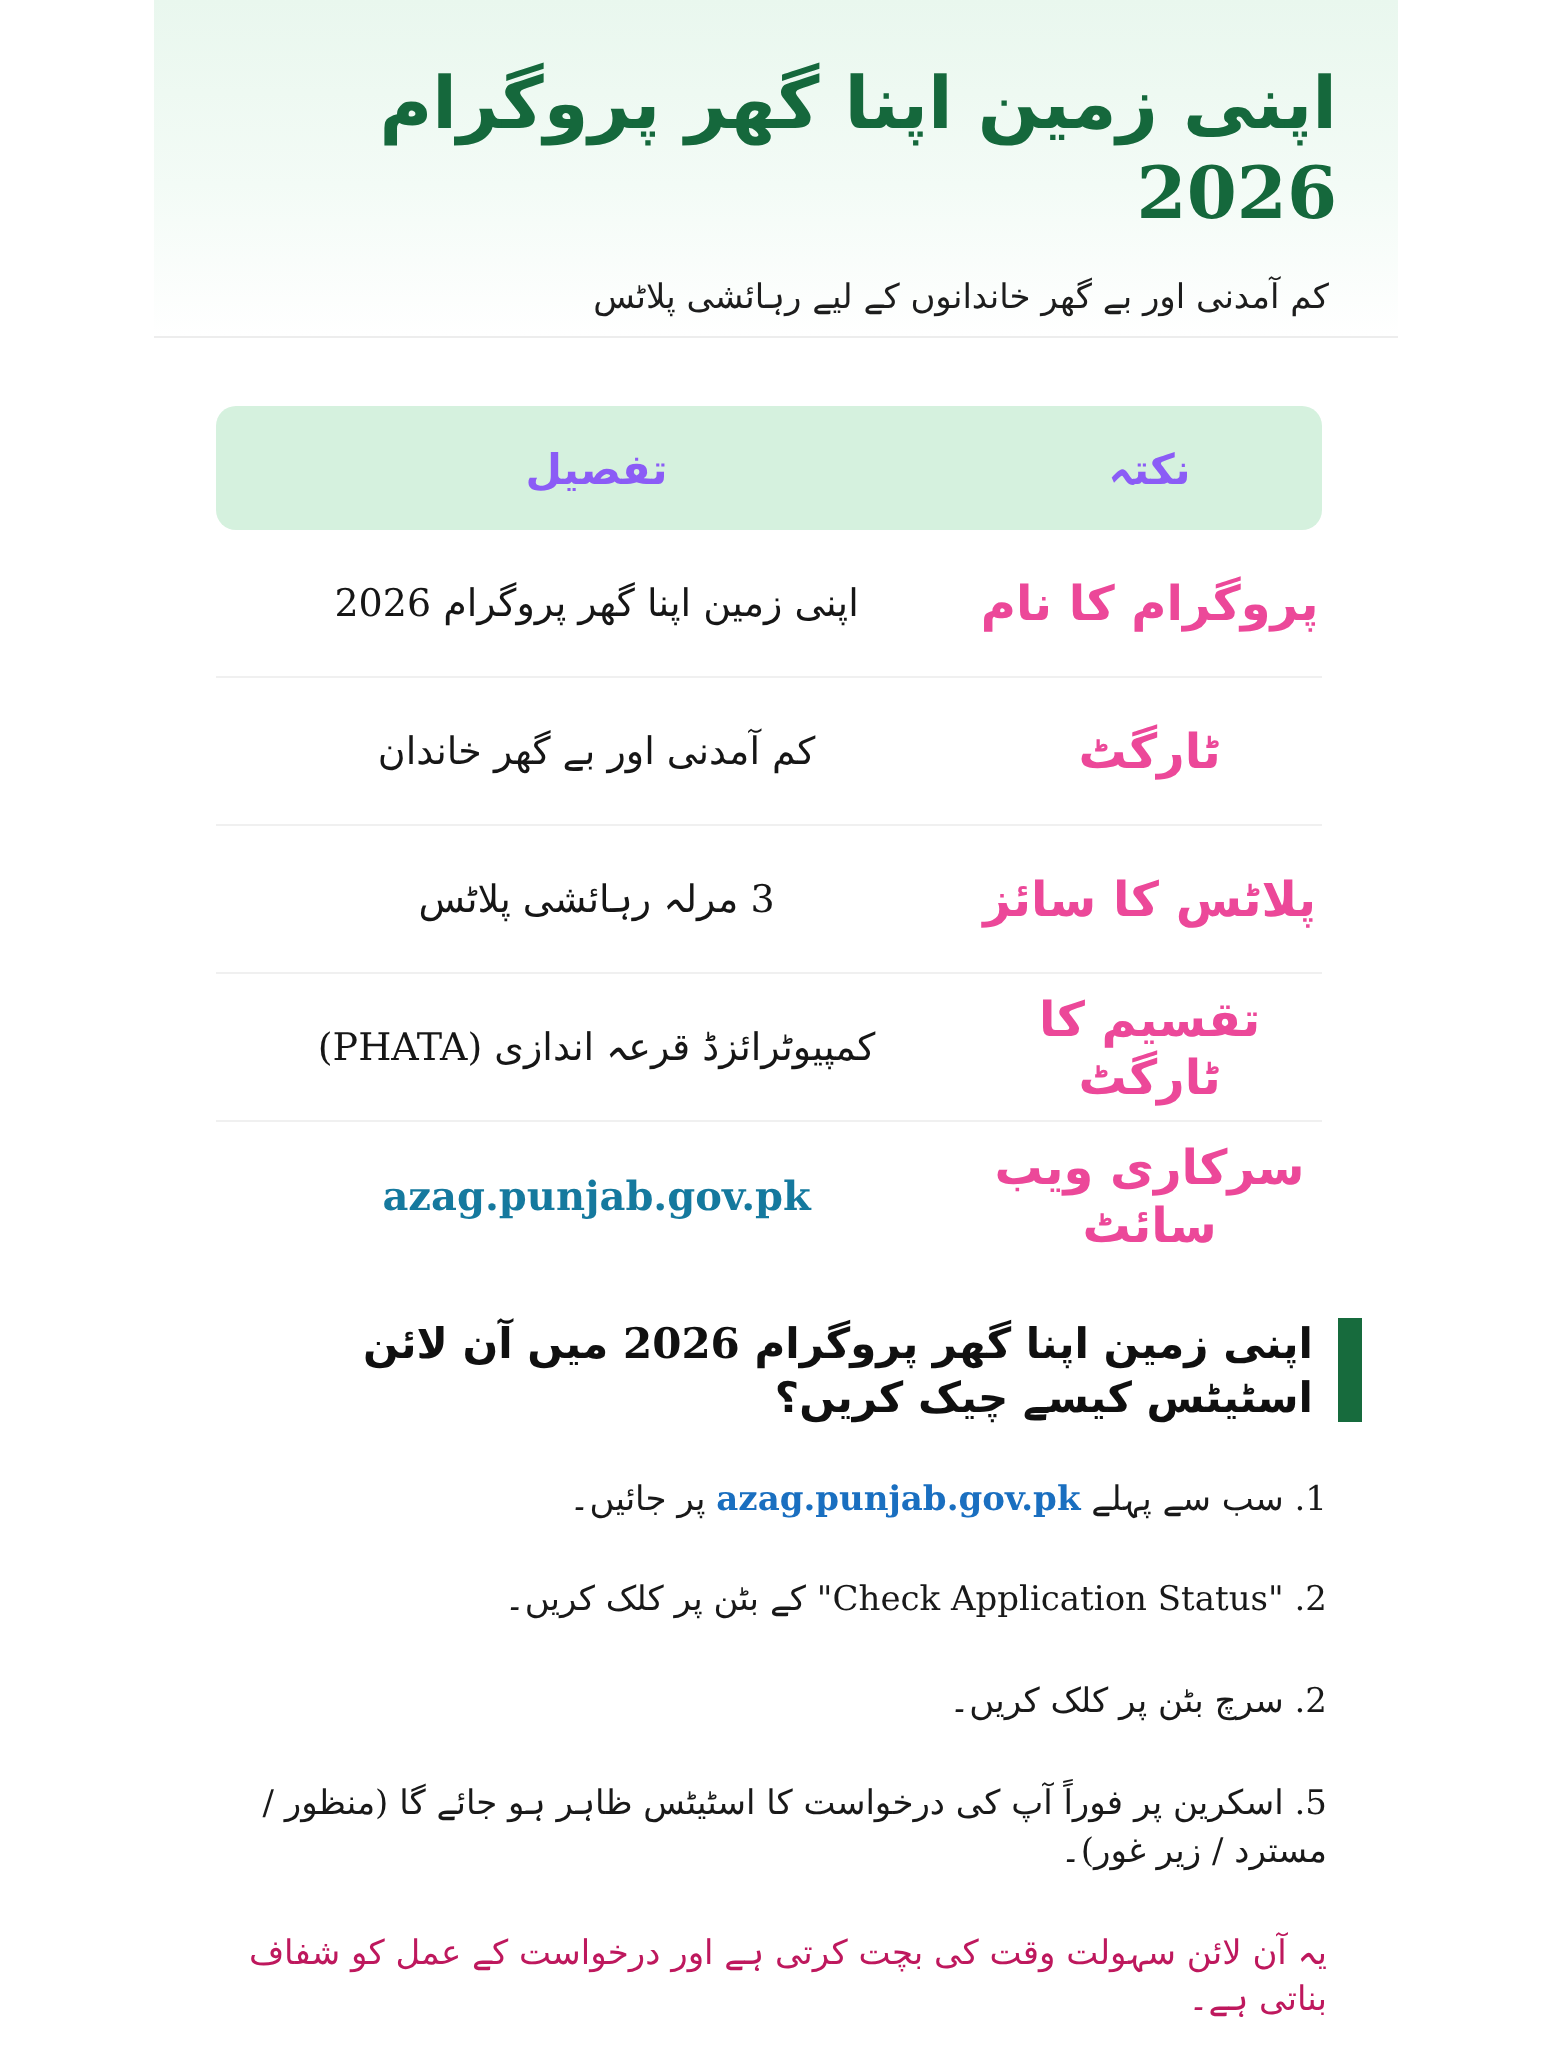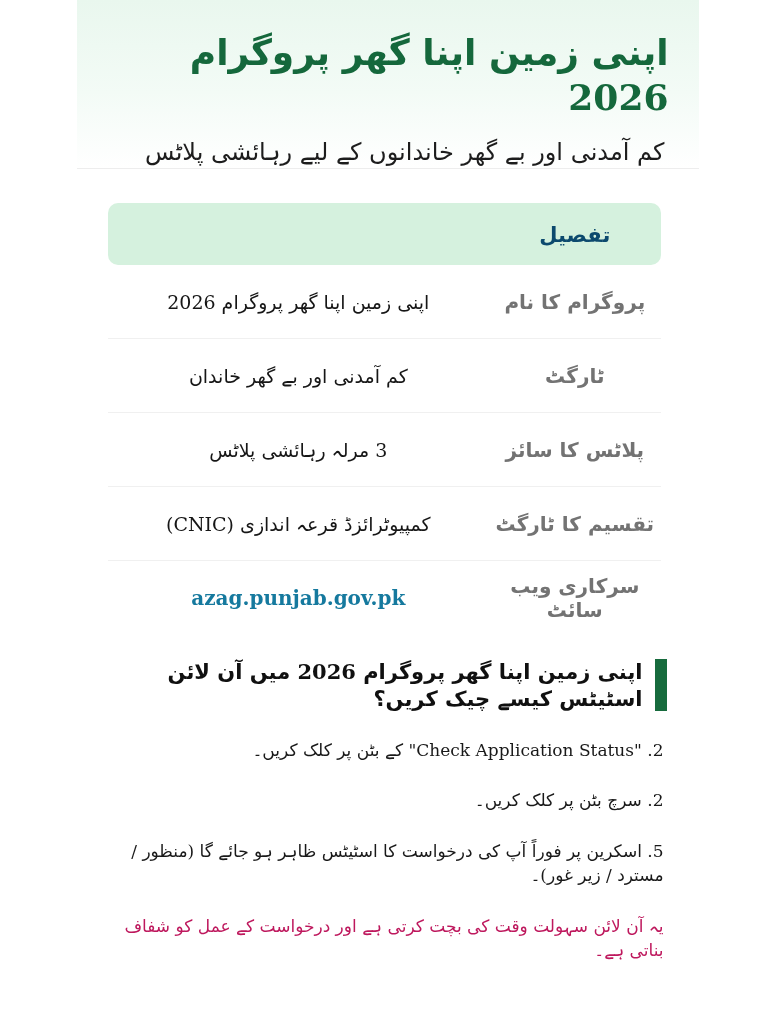--- a/index.html
+++ b/index.html
@@ -26,75 +26,75 @@
   }
   .hero h1 {
     margin: 0;
     font-size: 36px;
     font-weight: bold;
     color: #15683c;
     line-height: 1.25;
   }
   .hero .subtitle {
     margin: 18px 4px 0 0;
-    font-size: 24px;
+    font-size: 17px;
     color: #1d1d1d;
   }
 
   
   .table-card {
     margin: 34px 38px 0 31px;
   }
   .thead {
     display: grid;
     grid-template-columns: 31% 69%;
     align-items: center;
     height: 62px;
     background: #d5f1de;
     border-radius: 10px;
   }
   .thead .cell {
     text-align: center;
     font-size: 21px;
     font-weight: bold;
-    color: #0c4a6e;
+    color: #8b5cf6;
   }
   .trow {
     display: grid;
     grid-template-columns: 31% 69%;
     align-items: center;
     height: 73px;
     border-bottom: 1px solid #f0f0f0;
   }
   .trow:last-child { border-bottom: none; }
   .trow .point {
     text-align: center;
-    font-size: 20px;
+    font-size: 24px;
     font-weight: bold;
-    color: #737373;
+    color: #ec4899;
   }
   .trow .detail {
     text-align: center;
     font-size: 19px;
     color: #161616;
   }
   .table-link {
     color: #15799e;
     font-weight: bold;
     font-size: 20px;
     text-decoration: none;
     cursor: pointer;
   }
 
   
   .howto {
     display: flex;
     align-items: center;
     gap: 12px;
-    margin: 24px 32px 0 30px;
+    margin: 24px 18px 0 30px;
   }
   .accent-bar {
     flex: 0 0 auto;
     width: 12px;
     height: 52px;
     background: #176b3d;
   }
   .howto h2 {
     margin: 0;
     font-size: 21px;
@@ -134,57 +134,59 @@
 
 <div class="page">
 
   <div class="hero">
     <h1>اپنی زمین اپنا گھر پروگرام 2026</h1>
     <p class="subtitle">کم آمدنی اور بے گھر خاندانوں کے لیے رہائشی پلاٹس</p>
   </div>
 
   <div class="table-card">
     <div class="thead">
+      <div class="cell">نکتہ</div>
       <div class="cell">تفصیل</div>
     </div>
 
     <div class="trow">
       <div class="point">پروگرام کا نام</div>
       <div class="detail">اپنی زمین اپنا گھر پروگرام 2026</div>
     </div>
 
     <div class="trow">
       <div class="point">ٹارگٹ</div>
       <div class="detail">کم آمدنی اور بے گھر خاندان</div>
     </div>
 
     <div class="trow">
       <div class="point">پلاٹس کا سائز</div>
       <div class="detail">3 مرلہ رہائشی پلاٹس</div>
     </div>
 
     <div class="trow">
       <div class="point">تقسیم کا ٹارگٹ</div>
-      <div class="detail">کمپیوٹرائزڈ قرعہ اندازی (CNIC)</div>
+      <div class="detail">کمپیوٹرائزڈ قرعہ اندازی (PHATA)</div>
     </div>
 
     <div class="trow">
       <div class="point">سرکاری ویب سائٹ</div>
       <div class="detail">
         <a class="table-link">azag.punjab.gov.pk</a>
       </div>
     </div>
   </div>
 
   <div class="howto">
     <div class="accent-bar"></div>
     <h2>اپنی زمین اپنا گھر پروگرام 2026 میں آن لائن اسٹیٹس کیسے چیک کریں؟</h2>
   </div>
 
   <div class="steps">
+    <div class="step"><span>1. سب سے پہلے </span><a class="step-link">azag.punjab.gov.pk</a><span> پر جائیں۔</span></div>
     <div class="step">2. "Check Application Status" کے بٹن پر کلک کریں۔</div>
     <div class="step">2. سرچ بٹن پر کلک کریں۔</div>
     <div class="step">5. اسکرین پر فوراً آپ کی درخواست کا اسٹیٹس ظاہر ہو جائے گا (منظور / مسترد / زیر غور)۔</div>
   </div>
 
   <p class="footer-note">یہ آن لائن سہولت وقت کی بچت کرتی ہے اور درخواست کے عمل کو شفاف بناتی ہے۔</p>
 
 </div>
 
 </body></html>

